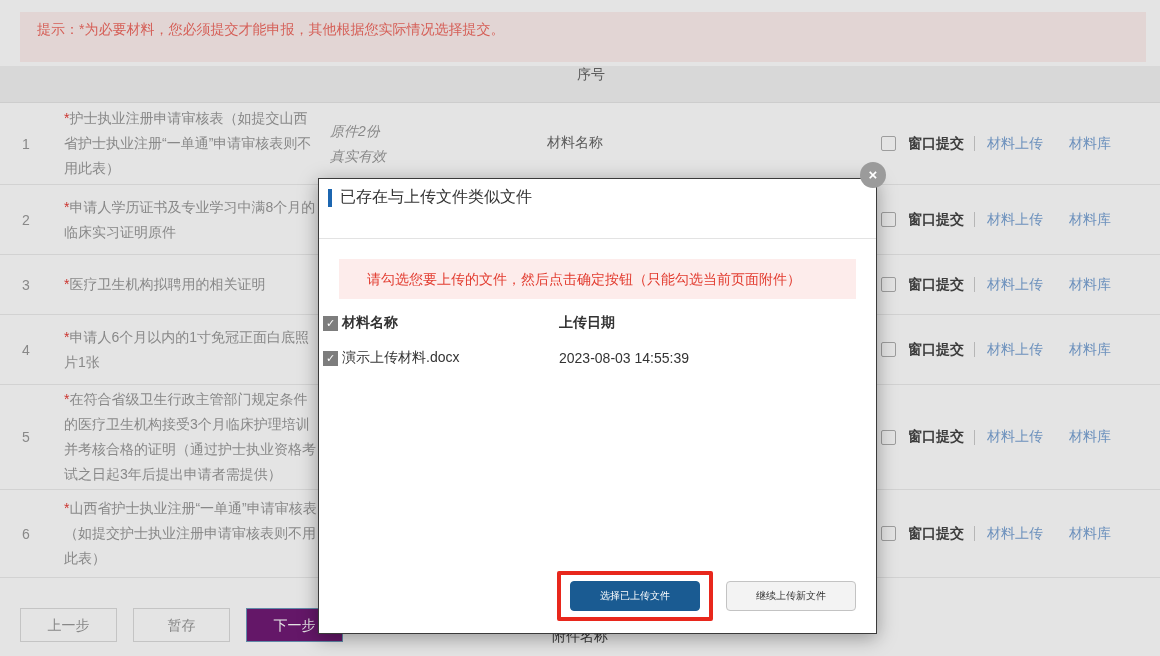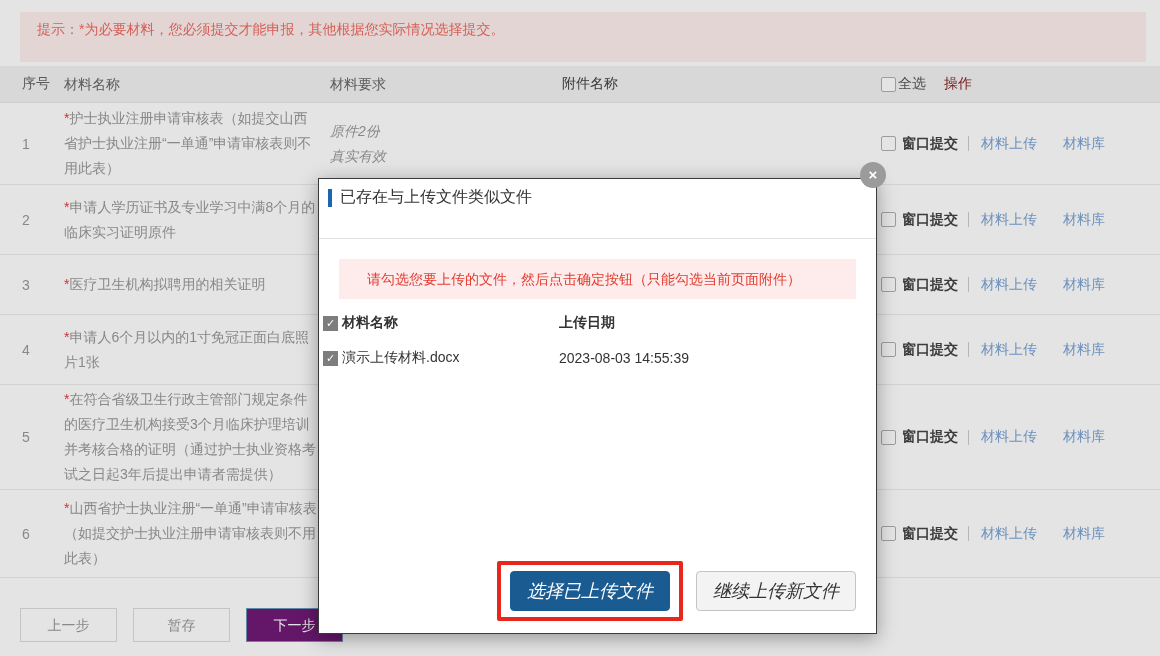--- a/index.html
+++ b/index.html
@@ -10,38 +10,38 @@
     font-size: 14px; color: #333;
   }
   
   .hint {
     position: absolute; left: 20px; top: 12px; width: 1126px; height: 50px;
     background: #fdefed; color: #ef6b63; line-height: 34px; padding-left: 17px;
   }
   
   .table { position: absolute; left: 0; top: 66px; width: 1160px; }
   .tr { display: flex; align-items: center; border-bottom: 1px solid #ebebeb; }
-  .thead { height: 37px; background: #f2f2f2; color: #666; border-bottom: 1px solid #e6e6e6; }
+  .thead { height: 37px; background: #f2f2f2; color: #666; border-bottom: 1px solid #e6e6e6; flex-direction: column; }
   .c-idx { flex: 0 0 64px; padding-left: 22px; color: #999; }
   .thead .c-idx { color: #666; }
   .c-name { flex: 0 0 266px; padding-right: 10px; color: #999; line-height: 25px; }
   .thead .c-name { color: #666; }
   .c-req { flex: 0 0 232px; color: #999; line-height: 25px; }
   .thead .c-req { color: #666; }
   .c-att { flex: 0 0 319px; color: #999; }
   .thead .c-att { color: #404040; }
   .c-act { flex: 1 1 auto; display: flex; align-items: center; }
   .star { color: #e43b35; }
   .r1 { height: 82px; } .r2 { height: 70px; } .r3 { height: 60px; }
   .r4 { height: 70px; } .r5 { height: 105px; } .r6 { height: 88px; }
   .cbx {
     width: 15px; height: 15px; background: #fff; border: 1px solid #b0b0b0;
     border-radius: 2px; flex: 0 0 15px; cursor: pointer;
   }
-  .act-label { font-weight: bold; color: #444; margin-left: 6px; }
+  .act-label { font-weight: bold; color: #444; margin-left: 12px; }
   .act-sep { width: 1px; height: 15px; background: #ccc; margin: 0 12px 0 10px; }
   .link { color: #7aa3d4; cursor: pointer; text-decoration: none; }
   .link + .link { margin-left: 26px; }
   .op-head { font-weight: bold; color: #7f1d1d; margin-left: 18px; font-weight: normal; }
   .sel-all { color: #555; margin-left: 2px; }
   
   .fbtn {
     position: absolute; top: 608px; width: 97px; height: 34px; text-align: center;
     line-height: 32px; background: #fff; border: 1px solid #dcdcdc; color: #999; cursor: pointer;
   }
@@ -71,21 +71,21 @@
   .mlist.hdr { top: 135px; font-weight: bold; }
   .mlist.row { top: 170px; }
   .chk-checked {
     width: 15px; height: 15px; flex: 0 0 15px; background: #7d7d7d; color: #fff;
     font-size: 11px; line-height: 15px; text-align: center; cursor: pointer;
   }
   .mlist-name { flex: 0 0 221px; padding-left: 4px; color: #333; }
   .mlist-date { color: #333; }
   .modal-actions { position: absolute; right: 20px; bottom: 12px; display: flex; align-items: center; }
   .red-annot { border: 4px solid #e8271c; border-radius: 2px; padding: 6px 9px; margin-right: 5px; }
-  .btn { font-size: 18px; border-radius: 4px; padding: 7px 16px; cursor: pointer; font-family: inherit; font-style: italic; }
+  .btn { font-size: 10px; border-radius: 4px; padding: 7px 29px; cursor: pointer; font-family: inherit; }
   .btn-primary { background: #1a5b92; color: #fff; border: 1px solid #1a5b92; }
   .btn-secondary { background: #f3f3f3; color: #333; border: 1px solid #c3c3c3; margin-left: 8px; }
   .req-line { display: block; font-style: italic; }
 </style>
 </head>
 <body>
 
 <div class="page">
 
   <div class="hint">提示：*为必要材料，您必须提交才能申报，其他根据您实际情况选择提交。</div>

